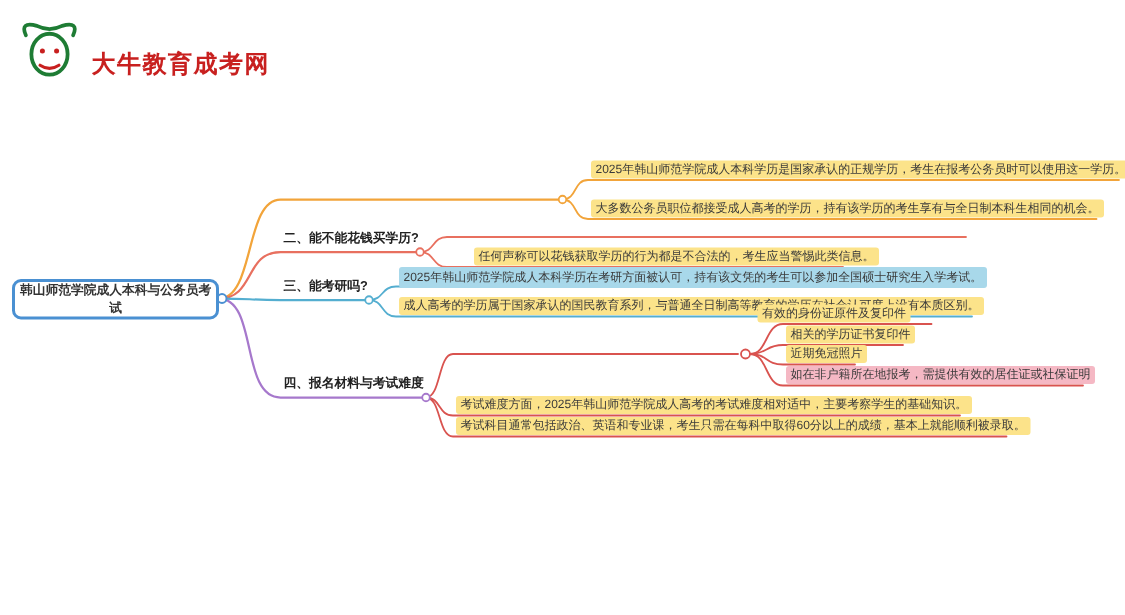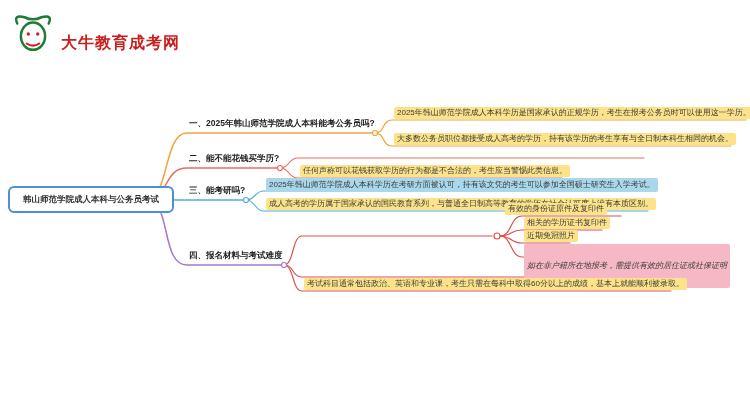--- a/index.html
+++ b/index.html
@@ -15,37 +15,37 @@
   svg.links { position:absolute; left:0; top:0; }
 
   
   .logo { position:absolute; left:12px; top:12px; display:flex; align-items:flex-end; gap:7px; }
   .logo-icon { width:42px; height:42px; display:block; }
   .logo-title { font-size:16px; font-weight:bold; color:var(--brand-red,#c8201f); letter-spacing:1px; }
   .logo-domain { font-size:11px; font-weight:bold; color:var(--brand-green,#1e7c34); margin-top:3px; letter-spacing:.5px; }
 
   
   .root-node {
-    position:absolute; left:8px; top:186px; width:166px; height:27px;
+    position:absolute; left:8px; top:186px; width:138px; height:27px;
     border:2px solid var(--root-border,#4a90d2); border-radius:6px; background:#fff;
     display:flex; align-items:center; justify-content:center;
     font-size:8.5px; font-weight:bold; color:#333; text-align:center;
     z-index:2;
   }
 
   
   .node {
     position:absolute; white-space:nowrap;
     font-size:8px; line-height:1.25; color:var(--text,#3a3a3a);
     z-index:2;
   }
   .blabel { font-size:8.5px; font-weight:bold; color:#222; }
   .hl-yellow { background:var(--hl-yellow,#fce38a); padding:1px 3px; border-radius:2px; }
   .hl-blue   { background:var(--hl-blue,#a8d8ea);  padding:2px 3px; border-radius:2px; }
-  .hl-pink   { background:var(--hl-pink,#f5b8c4);  padding:17px 3px; border-radius:2px;font-style:italic; }
+  .hl-pink   { background:var(--hl-pink,#f5b8c4);  padding:1px 3px; border-radius:2px; }
 </style>
 </head>
 <body>
 
 <div class="canvas">
 
   <svg class="links" width="750" height="410" viewBox="0 0 750 410">
     <g fill="none" stroke-linecap="round">
 
       <path style="stroke:var(--b1,#f2a43a)" stroke-width="1.5" d="M146,199 C170,199 163,133 187,133 L375,133"></path>
@@ -89,31 +89,31 @@
         <path d="M14 30 Q20 34 26 30" stroke="#c8201f" stroke-width="2" fill="none" stroke-linecap="round"></path>
       </svg>
     </span>
     <div class="logo-text">
       <div class="logo-title">大牛教育成考网</div>
     </div>
   </div>
 
   <div class="root-node">韩山师范学院成人本科与公务员考试</div>
 
-  <div class="node blabel" style="left:189px;top:118px">一、2025年韩山师范学院成人本科能考公务员吗?</div>
   <div class="node hl-yellow" style="left:394px;top:107px">2025年韩山师范学院成人本科学历是国家承认的正规学历，考生在报考公务员时可以使用这一学历。</div>
   <div class="node hl-yellow" style="left:394px;top:133px">大多数公务员职位都接受成人高考的学历，持有该学历的考生享有与全日制本科生相同的机会。</div>
 
   <div class="node blabel" style="left:189px;top:153px">二、能不能花钱买学历?</div>
-  <div class="node hl-yellow" style="left:300px;top:165px">任何声称可以花钱获取学历的行为都是不合法的，考生应当警惕此类信息。</div>
+  <div class="node hl-yellow" style="left:316px;top:165px">任何声称可以花钱获取学历的行为都是不合法的，考生应当警惕此类信息。</div>
 
   <div class="node blabel" style="left:189px;top:185px">三、能考研吗?</div>
   <div class="node hl-blue" style="left:266px;top:178px">2025年韩山师范学院成人本科学历在考研方面被认可，持有该文凭的考生可以参加全国硕士研究生入学考试。</div>
   <div class="node hl-yellow" style="left:266px;top:198px">成人高考的学历属于国家承认的国民教育系列，与普通全日制高等教育的学历在社会认可度上没有本质区别。</div>
 
   <div class="node blabel" style="left:189px;top:250px">四、报名材料与考试难度</div>
   <div class="node hl-yellow" style="left:505px;top:203px">有效的身份证原件及复印件</div>
   <div class="node hl-yellow" style="left:524px;top:217px">相关的学历证书复印件</div>
   <div class="node hl-yellow" style="left:524px;top:230px">近期免冠照片</div>
   <div class="node hl-pink" style="left:524px;top:244px">如在非户籍所在地报考，需提供有效的居住证或社保证明</div>
+  <div class="node hl-yellow" style="left:304px;top:264px">考试难度方面，2025年韩山师范学院成人高考的考试难度相对适中，主要考察学生的基础知识。</div>
   <div class="node hl-yellow" style="left:304px;top:278px">考试科目通常包括政治、英语和专业课，考生只需在每科中取得60分以上的成绩，基本上就能顺利被录取。</div>
 
 </div>
 
 </body></html>

